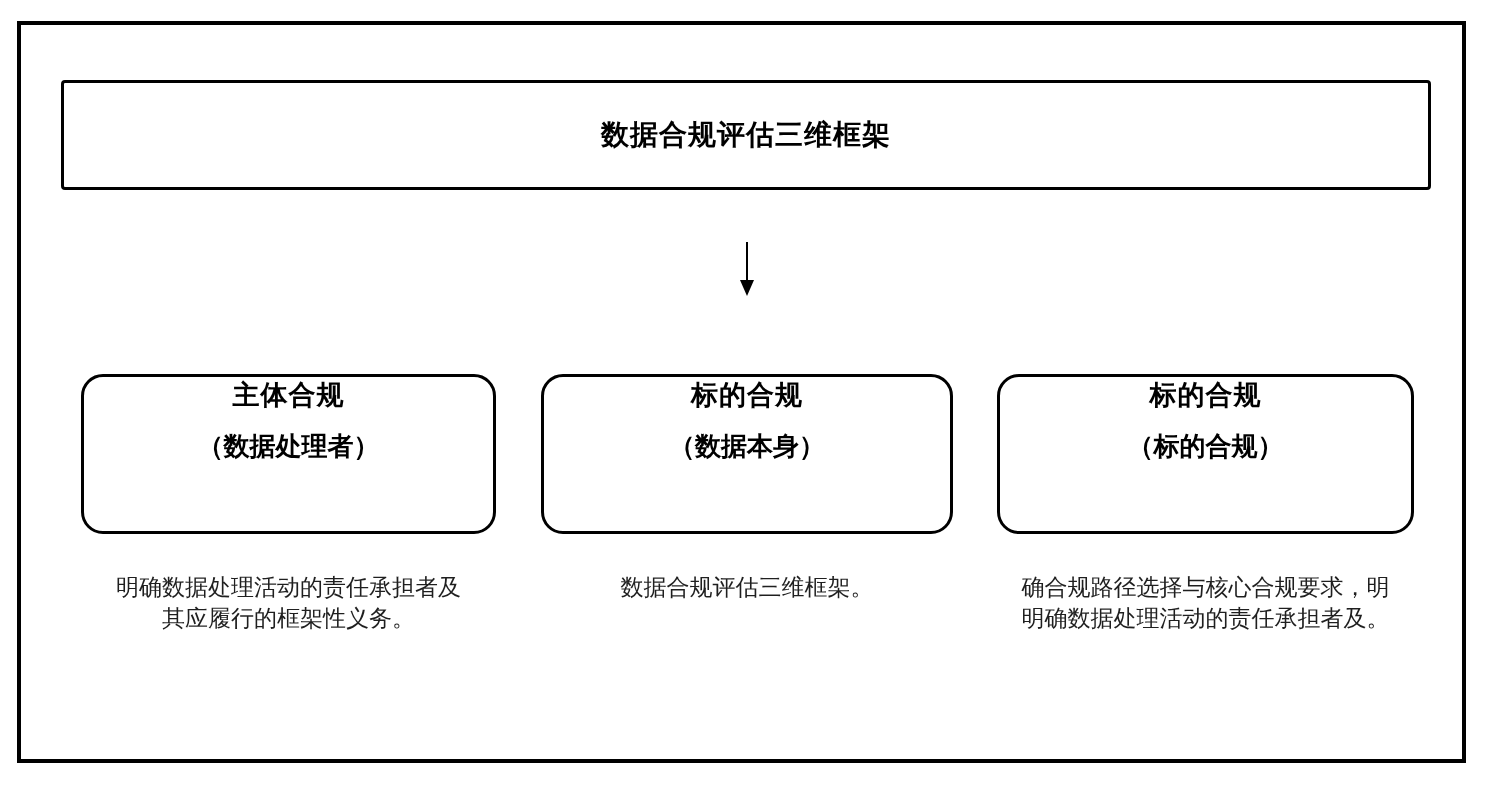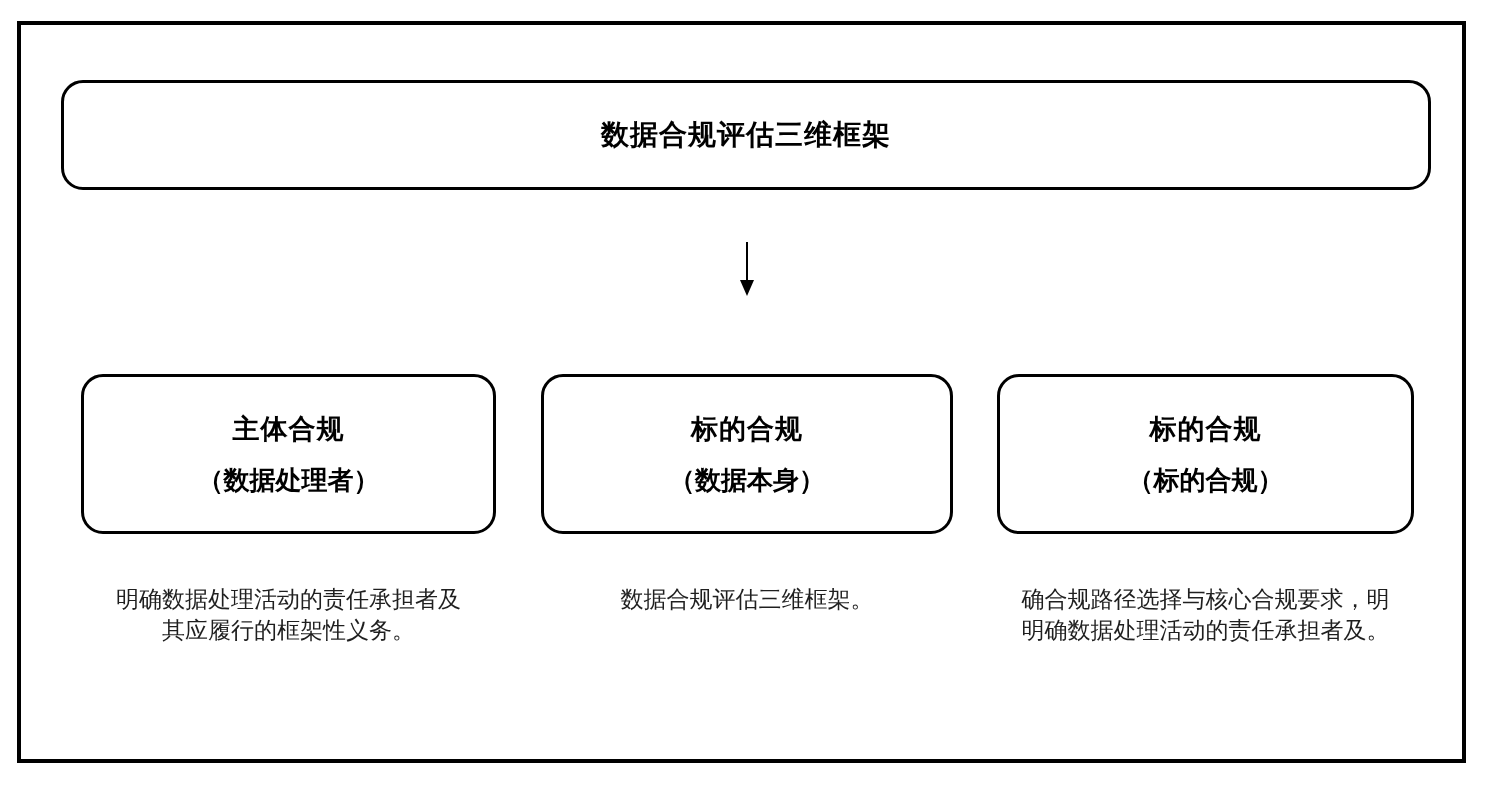--- a/index.html
+++ b/index.html
@@ -20,21 +20,21 @@
     left: 17px; top: 21px;
     width: 1449px; height: 742px;
     border: 4px solid var(--border-color);
     background: var(--bg-color);
   }
   .title-box {
     position: absolute;
     left: 40px; top: 55px;
     width: 1370px; height: 110px;
     border: 3px solid var(--border-color);
-    border-radius: 22px;
+    border-radius: 4px;
     display: flex; align-items: center; justify-content: center;
   }
   .title-box .title-text {
     font-size: 28px;
     font-weight: 700;
     color: var(--heading-color);
     letter-spacing: 1px;
     white-space: nowrap;
   }
   .flow-arrow {
@@ -53,38 +53,37 @@
   .column.c2 { left: 520px; width: 412px; }
   .column.c3 { left: 976px; width: 417px; }
   .dim-box {
     width: 100%; height: 160px;
     border: 3px solid var(--border-color);
     border-radius: 22px;
     background: var(--bg-color);
     display: flex;
     flex-direction: column;
     align-items: center;
-    justify-content: center;
     gap: 16px;
   }
   .dim-heading {
     font-size: 27px;
     font-weight: 700;
     color: var(--heading-color);
     letter-spacing: 1px;
     white-space: nowrap;
   }
   .dim-subtitle {
     font-size: 26px;
     font-weight: 700;
     color: var(--heading-color);
     white-space: nowrap;
   }
   .dim-desc {
-    margin-top: 50px;
+    margin-top: 38px;
     text-align: center;
     font-size: 23px;
     line-height: 31px;
     color: var(--body-color);
   }
   .dim-desc span { display: block; white-space: nowrap; }
 </style>
 </head>
 <body>
 

